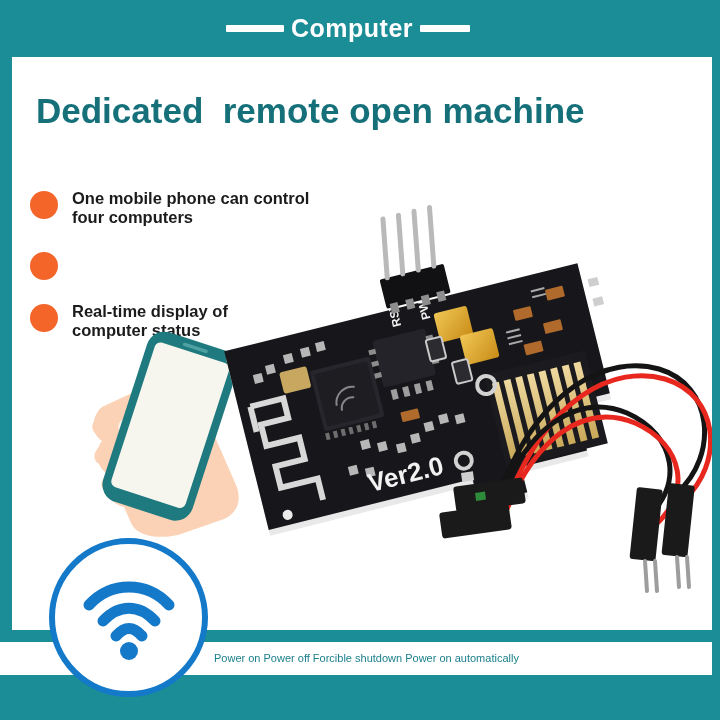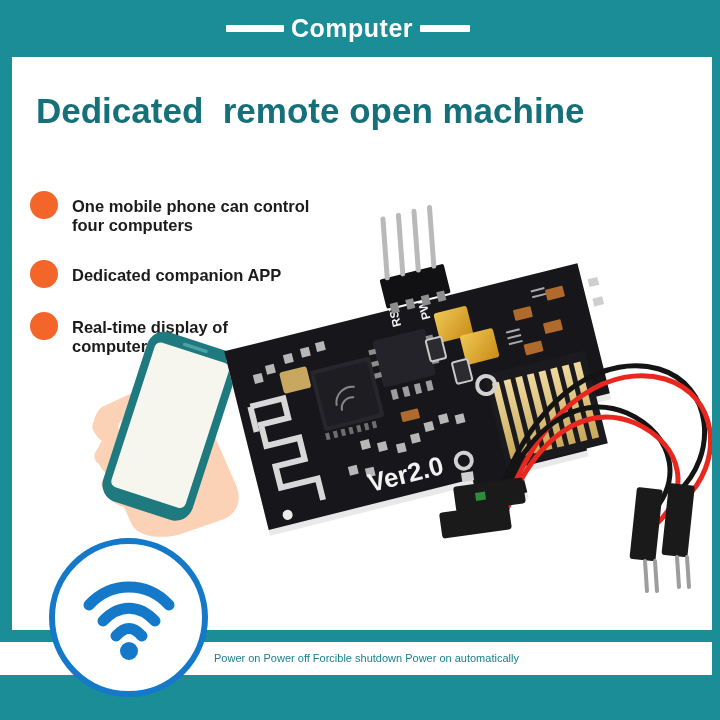--- a/index.html
+++ b/index.html
@@ -87,21 +87,20 @@
     background: #f4652a;
     margin-top: 2px;
   }
   .bullet-text {
     margin-left: 14px;
     font-size: 16.5px;
     font-weight: bold;
     color: #1b1b1b;
     line-height: 1.18;
     white-space: pre-line;
-    margin-top: 8px;
   }
 
   
   #phone-hand {
     position: absolute;
     left: 62px;
     top: 272px;
     width: 190px;
     height: 210px;
   }
@@ -168,21 +167,20 @@
     <div id="main-title">Dedicated  remote open machine</div>
 
     <div id="bullets">
       <div class="bullet">
         <div class="bullet-dot"></div>
         <div class="bullet-text">One mobile phone can control
 four computers</div>
       </div>
       <div class="bullet">
         <div class="bullet-dot"></div>
-        <div class="bullet-text">Dedicated companion APP</div>
       </div>
       <div class="bullet">
         <div class="bullet-dot"></div>
         <div class="bullet-text">Real-time display of
 computer status</div>
       </div>
     </div>
 
     <div id="phone-hand">
       <svg width="190" height="210" viewBox="0 0 190 210">

